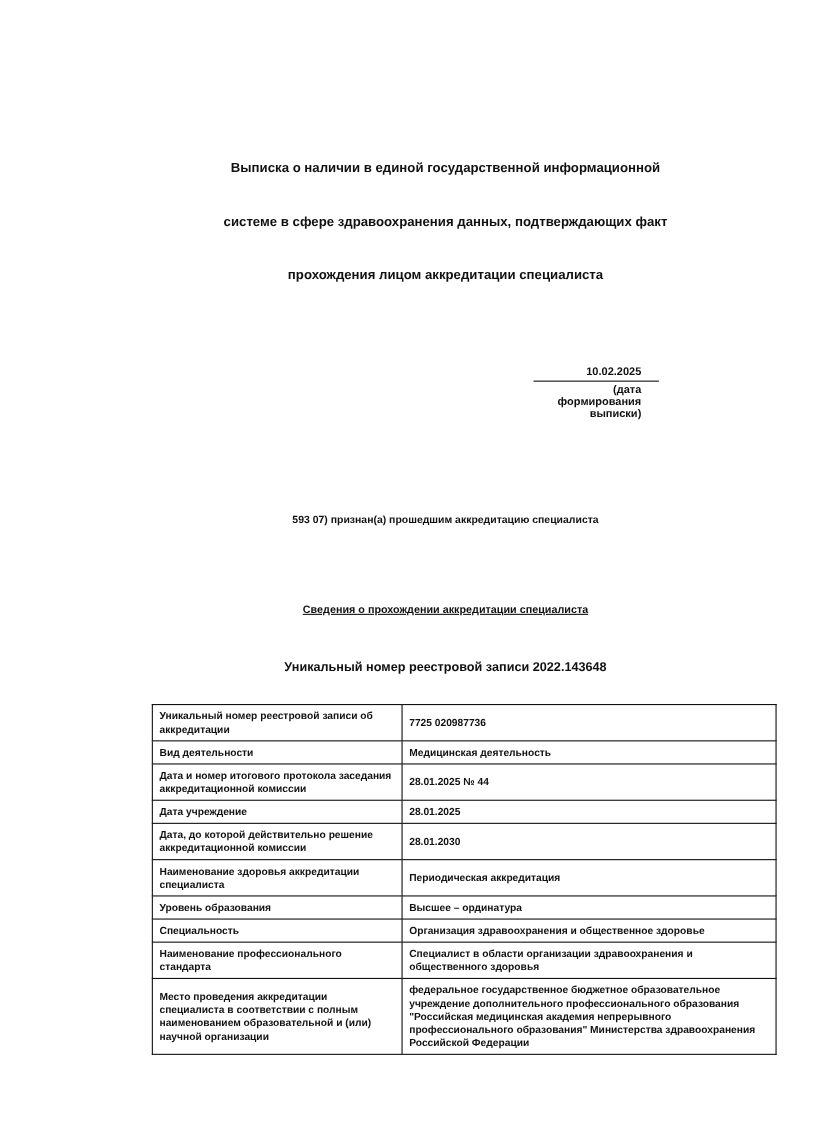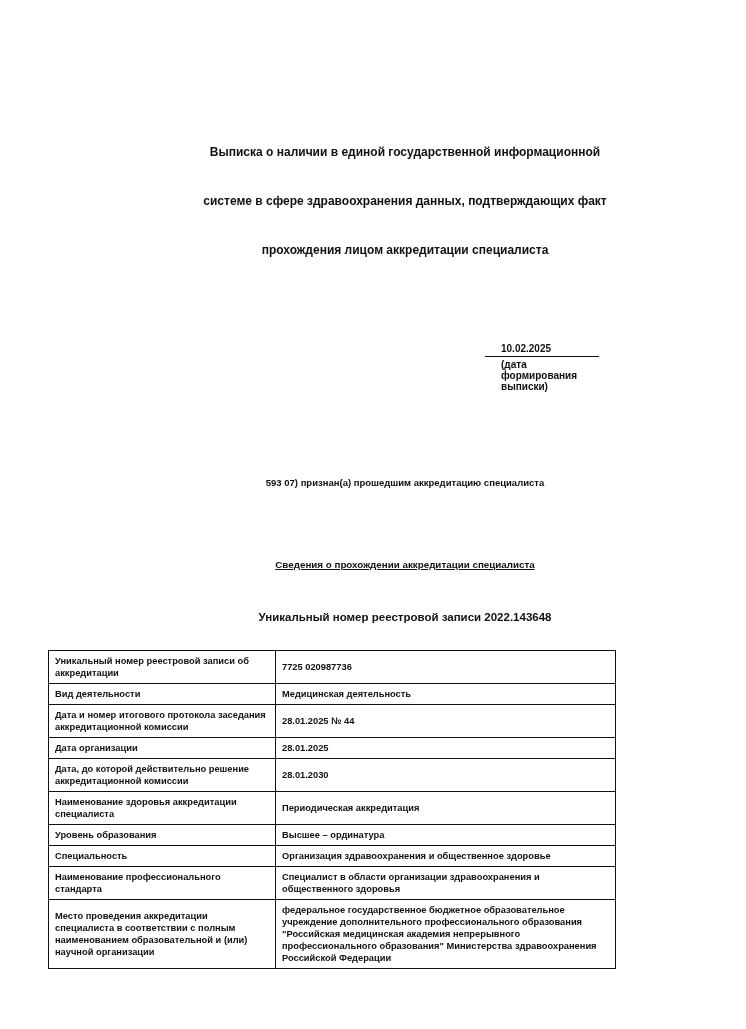--- a/index.html
+++ b/index.html
@@ -20,22 +20,22 @@
     padding-top: 80px;
     text-align: center;
     font-weight: bold;
     font-size: 12px;
     line-height: 17px;
     color: #111;
   }
   .date-block {
     width: 146px;
     margin-left: 421px;
-    margin-top: 20px;
-    text-align: left;
+    margin-top: 10px;
+    text-align: right;
     font-weight: bold;
     font-size: 10px;
     color: #111;
   }
   .date-value {
     padding-bottom: 2px;
     border-bottom: 1.5px solid #111;
   }
   .date-caption {
     padding-top: 2px;
@@ -58,20 +58,21 @@
   }
   .registry-header {
     margin-top: 9px;
     text-align: center;
     font-weight: bold;
     font-size: 11.5px;
     color: #111;
   }
   table.acc-table {
     margin-top: 11px;
+    margin-left: 90px;
     width: 567px;
     border-collapse: collapse;
     table-layout: fixed;
   }
   table.acc-table td {
     border: 1.5px solid #111;
     font-weight: bold;
     font-size: 9.3px;
     line-height: 12px;
     padding: 4px 6px;
@@ -114,21 +115,21 @@
       </tr>
       <tr>
         <td class="c1">Вид деятельности</td>
         <td class="c2">Медицинская деятельность</td>
       </tr>
       <tr>
         <td class="c1">Дата и номер итогового протокола заседания аккредитационной комиссии</td>
         <td class="c2">28.01.2025 № 44</td>
       </tr>
       <tr>
-        <td class="c1">Дата организации</td>
+        <td class="c1">Дата учреждение</td>
         <td class="c2">28.01.2025</td>
       </tr>
       <tr>
         <td class="c1">Дата, до которой действительно решение аккредитационной комиссии</td>
         <td class="c2">28.01.2030</td>
       </tr>
       <tr>
         <td class="c1">Наименование здоровья аккредитации специалиста</td>
         <td class="c2">Периодическая аккредитация</td>
       </tr>

